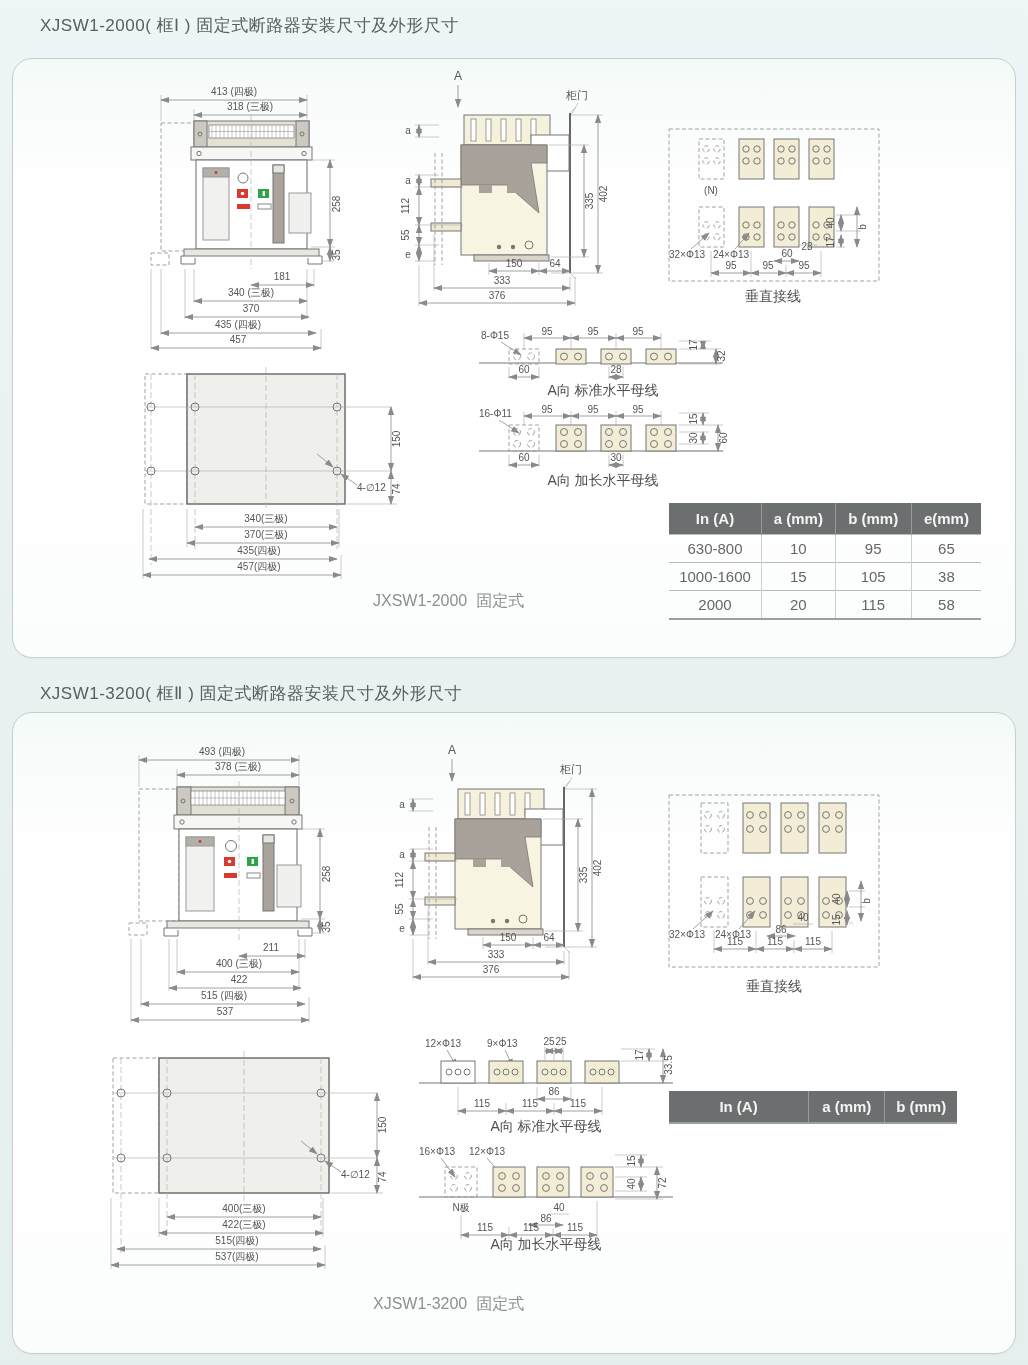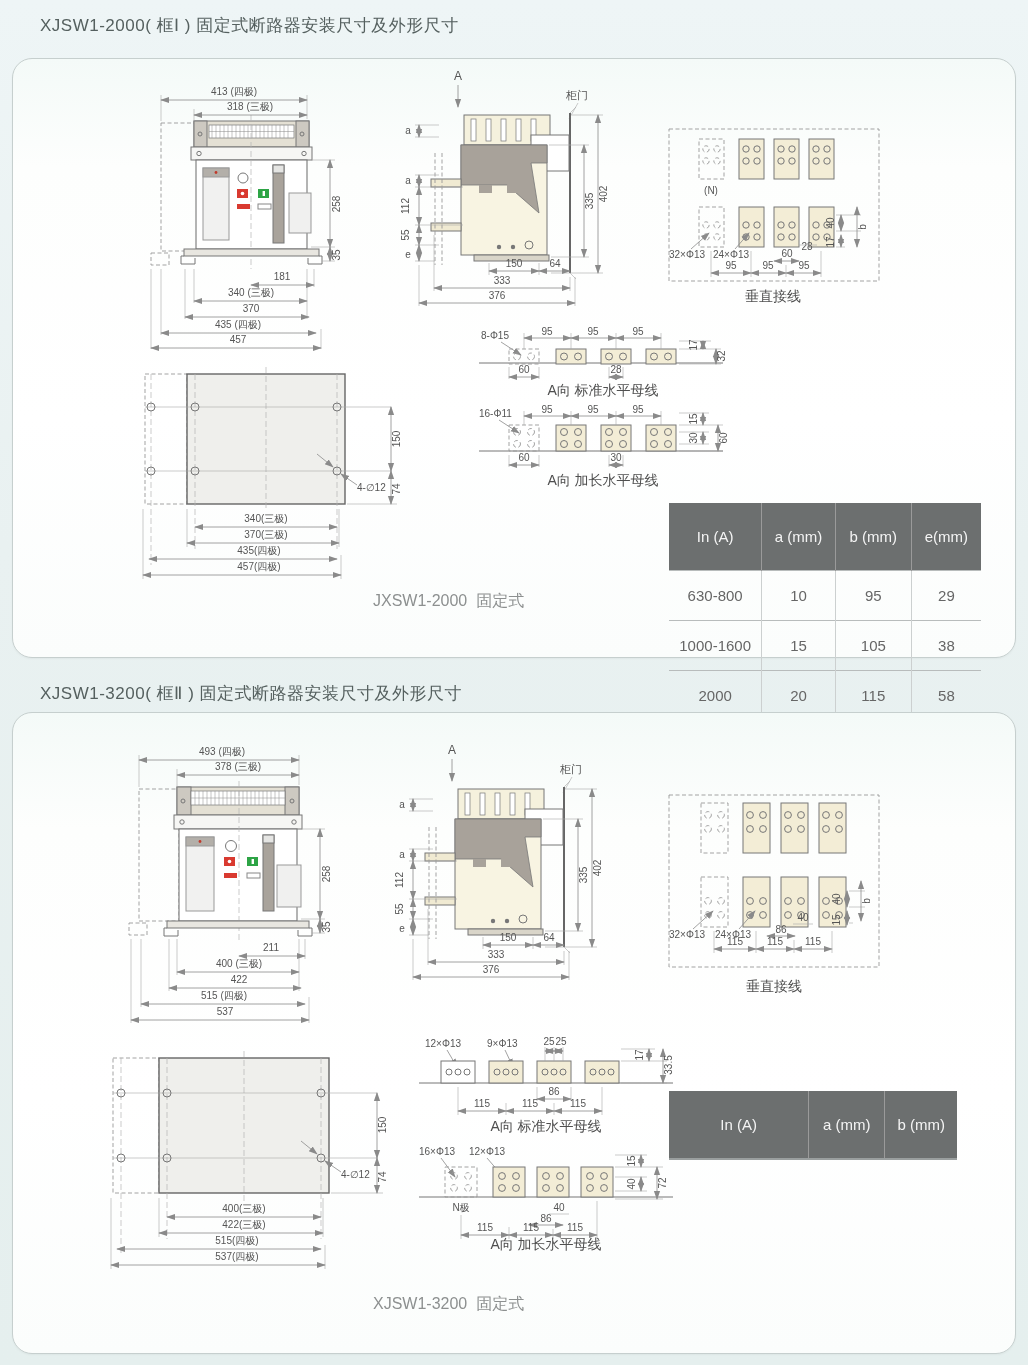--- a/index.html
+++ b/index.html
@@ -20,23 +20,23 @@
   .lead{stroke:#8a8a8a;stroke-width:0.8;marker-end:url(#ar);}
   .ext{stroke:#a8a8a8;stroke-width:0.6;}
   .cl{stroke:#b5b5b5;stroke-width:0.7;stroke-dasharray:6 3;}
   .dsh{stroke:#999;stroke-width:0.9;stroke-dasharray:4 2.5;fill:none;}
   .o{stroke:#777;fill:none;stroke-width:1;}
   text.t{font-size:10px;fill:#555;text-anchor:middle;}
   text.ts{font-size:10px;fill:#555;text-anchor:start;}
   text.cap{font-size:14px;fill:#4f4f4f;text-anchor:middle;}
   .cap-text{position:absolute;font-size:16px;color:#8d9090;white-space:pre;}
   table.spec{border-collapse:collapse;font-size:15px;color:#666;position:absolute;border-bottom:2px solid #9a9f9f;}
-  table.spec th{background:#6c6f6f;color:#f4f4f4;font-weight:400;padding:25px 2px;border-left:1px solid #9a9a9a;}
+  table.spec th{background:#6c6f6f;color:#f4f4f4;font-weight:700;padding:7px 2px;border-left:1px solid #9a9a9a;}
   table.spec th:first-child{border-left:none;}
-  table.spec td{text-align:center;padding:16px 2px;border-top:1px solid #b8bcbc;border-left:1px solid #ccd0d0;background:transparent;}
+  table.spec td{text-align:center;padding:5px 2px;border-top:1px solid #b8bcbc;border-left:1px solid #ccd0d0;background:transparent;}
   table.spec td:first-child{border-left:none;}
 </style>
 </head>
 <body>
 
 <svg width="0" height="0" style="position:absolute">
   <defs>
     <marker id="ar" viewBox="0 0 10 10" refX="9" refY="5" markerWidth="9" markerHeight="9" orient="auto-start-reverse" markerUnits="userSpaceOnUse">
       <path d="M0,1.5 L10,5 L0,8.5 z" fill="#8a8a8a"></path>
     </marker>
@@ -428,21 +428,21 @@
         <th style="width:73px">a (mm)</th>
         <th style="width:76px">b (mm)</th>
         <th style="width:68px">e(mm)</th>
       </tr>
     </thead>
     <tbody>
       <tr>
         <td>630-800</td>
         <td>10</td>
         <td>95</td>
-        <td>29</td>
+        <td>65</td>
       </tr>
       <tr>
         <td>1000-1600</td>
         <td>15</td>
         <td>105</td>
         <td>38</td>
       </tr>
       <tr>
         <td>2000</td>
         <td>20</td>

